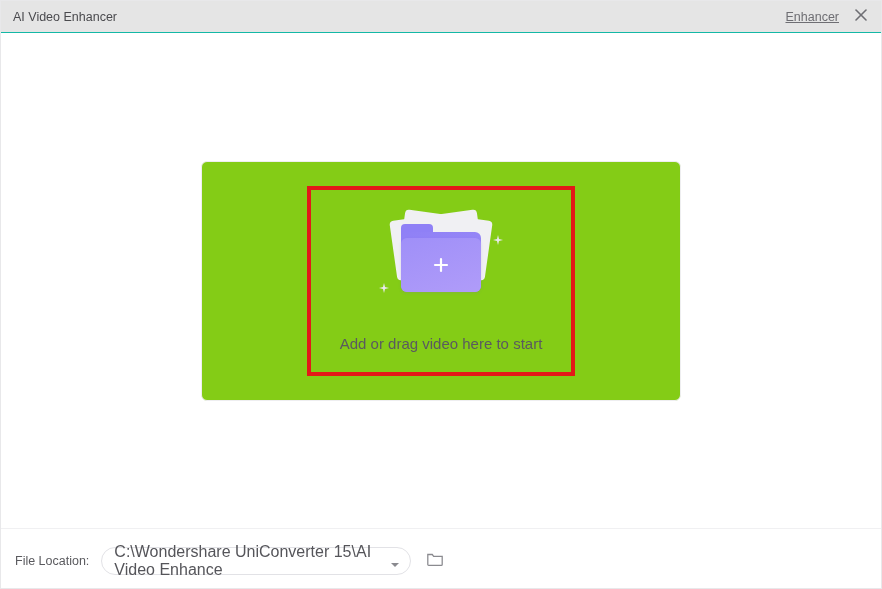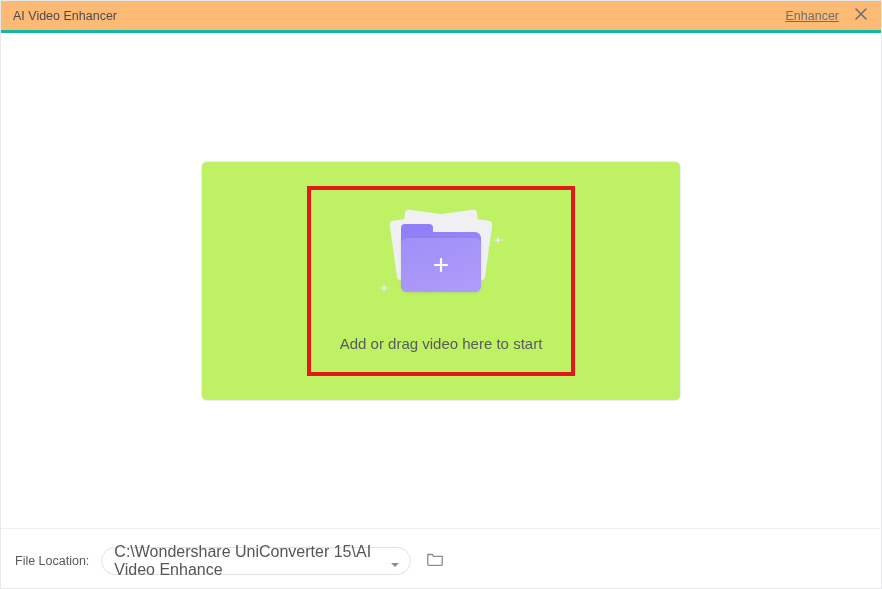--- a/index.html
+++ b/index.html
@@ -1,25 +1,25 @@
 <!DOCTYPE html>
 <html><head>
 <meta charset="utf-8">
 <style>
   * { box-sizing: border-box; margin: 0; padding: 0; }
   html, body { width: 882px; height: 589px; font-family: -apple-system, "Segoe UI", Arial, sans-serif; background: #fff; }
   .window { width: 882px; height: 589px; border: 1px solid #e8e8ea; background: #fff; display: flex; flex-direction: column; position: relative; }
-  .titlebar { height: 32px; background: #fdba74; border-bottom: 3px solid #14b8a6; display: flex; align-items: center; padding: 0 12px; }
+  .titlebar { height: 32px; background: #e5e5e5; border-bottom: 1px solid #14b8a6; display: flex; align-items: center; padding: 0 12px; }
   .titlebar-title { font-size: 12.5px; color: #4a4a4e; font-weight: 400; }
   .titlebar-spacer { flex: 1; }
   .feedback-link { font-size: 12.5px; color: #6e6e73; text-decoration: underline; margin-right: 14px; cursor: pointer; }
   .close-btn { width: 16px; height: 16px; display: flex; align-items: center; justify-content: center; cursor: pointer; color: #6e6e73; }
   .close-btn svg { width: 14px; height: 14px; }
   .main { flex: 1; display: flex; align-items: center; justify-content: center; position: relative; }
-  .drop-panel { width: 480px; height: 240px; background: #bef264; border: 1px solid #eeeef0; border-radius: 6px; display: flex; align-items: center; justify-content: center; }
+  .drop-panel { width: 480px; height: 240px; background: #84cc16; border: 1px solid #eeeef0; border-radius: 6px; display: flex; align-items: center; justify-content: center; }
   .drop-inner { width: 268px; height: 190px; border: 4px solid #e31818; display: flex; flex-direction: column; align-items: center; justify-content: center; gap: 34px; cursor: pointer; }
   .folder-art { position: relative; width: 120px; height: 92px; display: flex; align-items: center; justify-content: center; }
   
   .paper { position: absolute; background: #f0f0f3; border-radius: 4px; }
   .paper.p1 { width: 88px; height: 60px; top: 6px; left: 12px; transform: rotate(-8deg); }
   .paper.p2 { width: 88px; height: 60px; top: 6px; right: 12px; transform: rotate(8deg); }
   
   .sparkle { position: absolute; width: 10px; height: 10px; color: #e9e9ee; }
   .sparkle.s1 { left: -2px; bottom: 12px; }
   .sparkle.s2 { right: -2px; top: 22px; }

